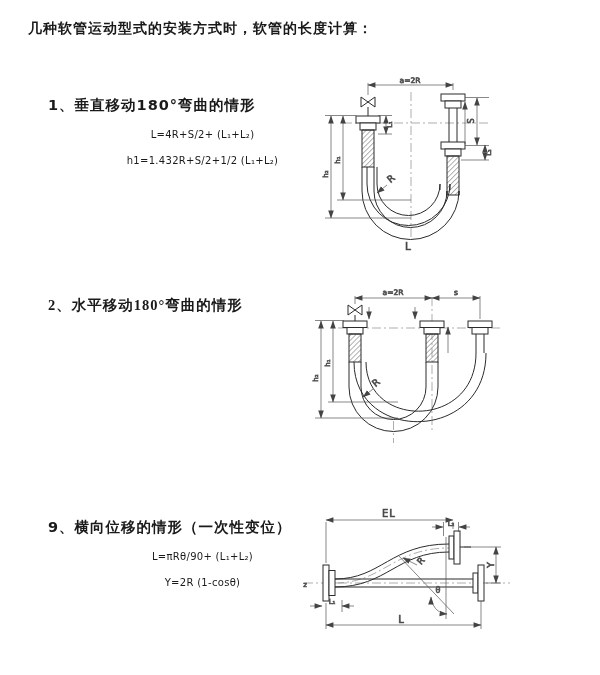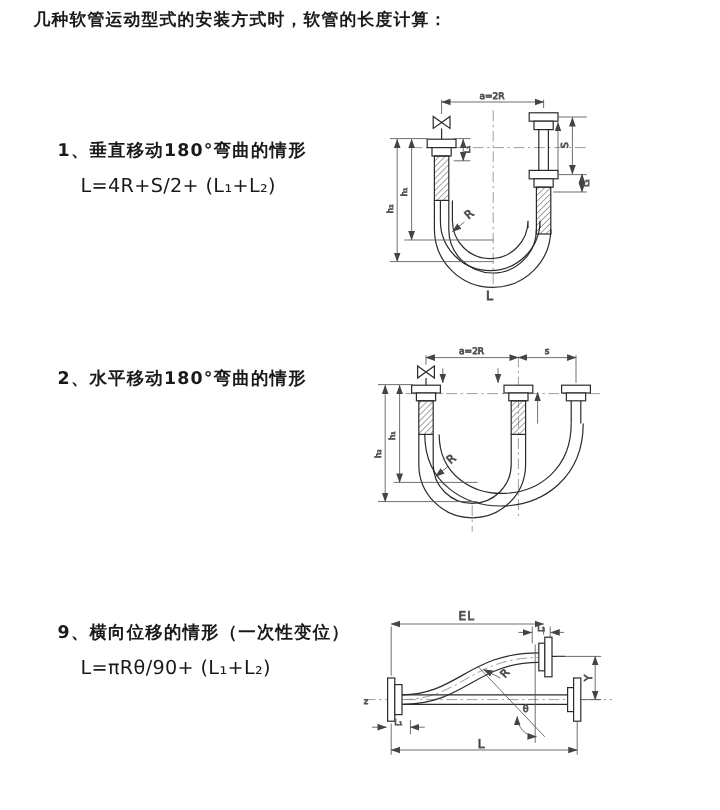--- a/index.html
+++ b/index.html
@@ -1,49 +1,51 @@
 <!DOCTYPE html>
 <html><head>
 <meta charset="utf-8">
 <style>
   html,body{margin:0;padding:0;background:#ffffff;}
   body{width:600px;height:675px;position:relative;overflow:hidden;
        font-family:"DejaVu Sans","Liberation Sans",sans-serif;color:#1a1a1a;}
   .abs{position:absolute;}
-  .doc-title{left:28px;top:8px;font-size:14px;font-weight:600;letter-spacing:1px;}
+  .doc-title{left:28px;top:20px;font-size:14px;font-weight:600;letter-spacing:1px;}
   .section{width:290px;}
   .sec-heading{font-size:14.5px;font-weight:600;letter-spacing:1px;margin:0 0 7px 0;}
-  .formula{font-size:16px;line-height:25.5px;padding-left:19px;letter-spacing:.3px;white-space:nowrap;}
-  #sec1{left:48px;top:116px;}
-  #sec2{left:48px;top:306px;}
+  .formula{font-size:10px;line-height:25.5px;padding-left:19px;letter-spacing:.3px;white-space:nowrap;text-align:center;}
+  #sec1{left:48px;top:96px;}
+  #sec2{left:48px;top:296px;font-family:Liberation Serif, serif;}
   #sec3{left:48px;top:518px;}
   svg{position:absolute;overflow:visible;}
   svg text{font-family:"DejaVu Sans","Liberation Sans",sans-serif;fill:#222;}
   .draw{stroke:#2b2b2b;stroke-width:1;fill:none;}
   .dim{stroke:#555;stroke-width:.7;fill:none;}
   .cl{stroke:#8a8a8a;stroke-width:.7;fill:none;stroke-dasharray:9 3 2 3;}
   .wfill{fill:#ffffff;}
 </style>
 </head>
 <body>
 
 <div class="abs doc-title">几种软管运动型式的安装方式时，软管的长度计算：</div>
 
 <div class="abs section" id="sec1">
   <div class="sec-heading">1、垂直移动180°弯曲的情形</div>
   <div class="formula">L=4R+S/2+ (L₁+L₂)</div>
+  <div class="formula">h1=1.432R+S/2+1/2 (L₁+L₂)</div>
 </div>
 
 <div class="abs section" id="sec2">
   <div class="sec-heading">2、水平移动180°弯曲的情形</div>
 </div>
 
 <div class="abs section" id="sec3">
   <div class="sec-heading">9、横向位移的情形（一次性变位）</div>
   <div class="formula">L=πRθ/90+ (L₁+L₂)</div>
+  <div class="formula">Y=2R (1-cosθ)</div>
 </div>
 
 <svg style="left:315px;top:72px;" width="275" height="190" viewBox="0 0 275 190">
   <defs>
     <marker id="ar1" viewBox="0 0 10 8" markerWidth="9" markerHeight="7" refX="8.5" refY="4" orient="auto-start-reverse" markerUnits="userSpaceOnUse">
       <path d="M0,0.8 L9,4 L0,7.2 Z" fill="#444"></path>
     </marker>
     <pattern id="hp1" width="3.5" height="3.5" patternUnits="userSpaceOnUse" patternTransform="rotate(45)">
       <line x1="0" y1="0" x2="0" y2="3.5" stroke="#666" stroke-width="1"></line>
     </pattern>

